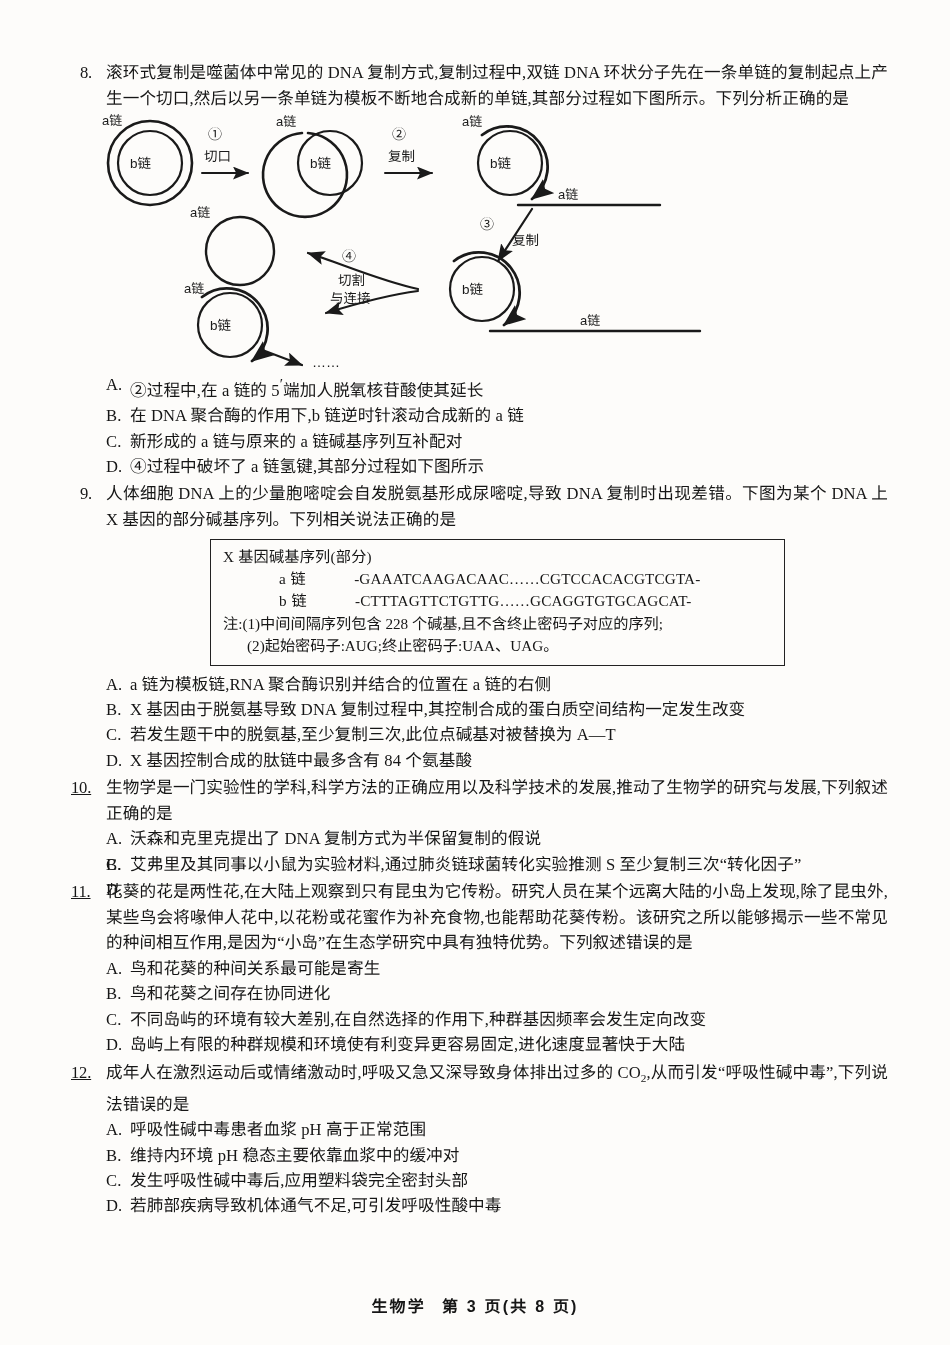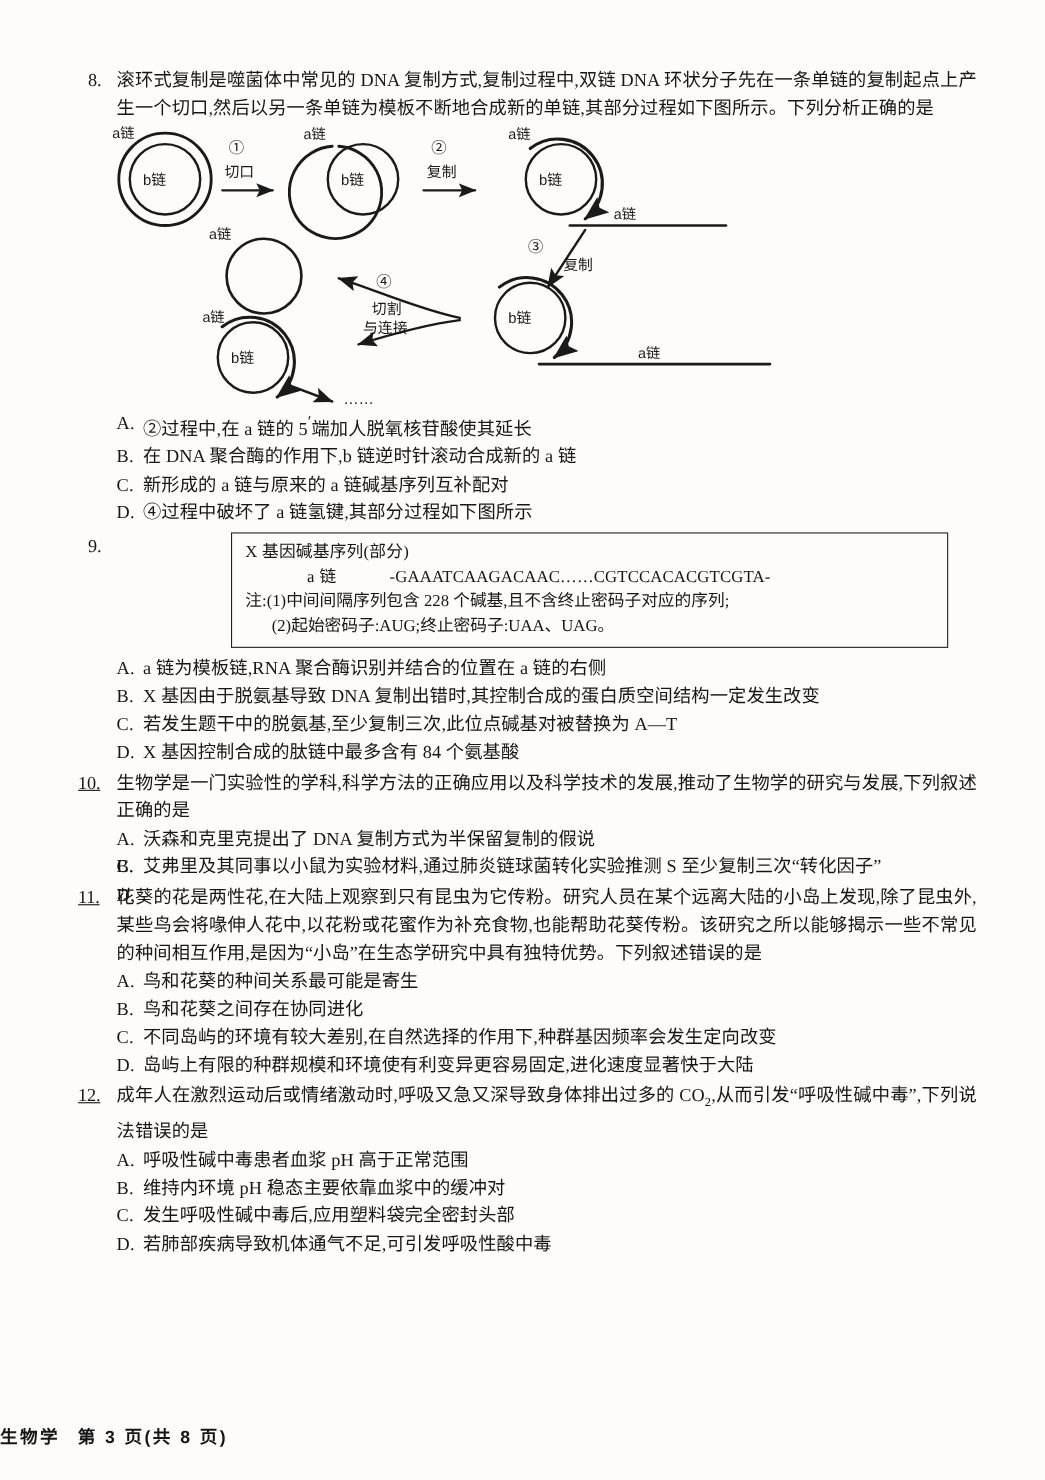--- a/index.html
+++ b/index.html
@@ -59,21 +59,21 @@
     position:relative;
     width:100%;height:255px;
     margin:2px 0 4px 0;
   }
   .figure svg{position:absolute;left:0;top:0;}
 
   
   .seqbox{
     border:1.6px solid #222;
     margin:6px 0 6px 130px;
-    width:652px;
+    width:575px;
     box-sizing:border-box;
     padding:6px 10px 7px 12px;
     font-size:15.2px;
     line-height:22.4px;
   }
   .seqbox .bt{ letter-spacing:.2px; }
   .seqbox .chain{
     padding-left:56px;
     white-space:nowrap;
     letter-spacing:.1px;
@@ -85,21 +85,21 @@
     margin-left:44px;
   }
   .seqbox .note1{ letter-spacing:0px; }
   .seqbox .note2{ padding-left:24px; }
 
   
   .footer{
     position:absolute;
     left:0;right:0;
     bottom:28px;
-    text-align:left;
+    text-align:center;
     font-size:16px;
     font-weight:bold;
     letter-spacing:2.2px;
     font-family:"Liberation Sans","DejaVu Sans",sans-serif;
   }
   .footer .fsp{ display:inline-block;width:16px; }
 </style>
 </head>
 <body>
 
@@ -177,33 +177,34 @@
     <div class="opts">
       <div class="opt"><span class="opt-k">A.</span><span>②过程中,在 a 链的 5<span class="prime">′</span>端加人脱氧核苷酸使其延长</span></div>
       <div class="opt"><span class="opt-k">B.</span><span>在 DNA 聚合酶的作用下,b 链逆时针滚动合成新的 a 链</span></div>
       <div class="opt"><span class="opt-k">C.</span><span>新形成的 a 链与原来的 a 链碱基序列互补配对</span></div>
       <div class="opt"><span class="opt-k">D.</span><span>④过程中破坏了 a 链氢键,其部分过程如下图所示</span></div>
     </div>
   </div>
 
   <div class="q">
     <div class="q-body">
-      <span class="q-num">9.</span>
+      <span class="q-num">9.</span><span>人体细胞 DNA 上的少量胞嘧啶会自发脱氨基形成尿嘧啶,导致 DNA 复制时出现差错。下图为某个 DNA 上 X 基因的部分碱基序列。下列相关说法正确的是</span>
     </div>
 
     <div class="seqbox">
       <div class="bt">X 基因碱基序列(部分)</div>
       <div class="chain"><span class="lbl">a 链</span> <span class="mono">-GAAATCAAGACAAC……CGTCCACACGTCGTA-</span></div>
+      <div class="chain"><span class="lbl">b 链</span> <span class="mono">-CTTTAGTTCTGTTG……GCAGGTGTGCAGCAT-</span></div>
       <div class="note1">注:(1)中间间隔序列包含 228 个碱基,且不含终止密码子对应的序列;</div>
       <div class="note2">(2)起始密码子:AUG;终止密码子:UAA、UAG。</div>
     </div>
 
     <div class="opts">
       <div class="opt"><span class="opt-k">A.</span><span>a 链为模板链,RNA 聚合酶识别并结合的位置在 a 链的右侧</span></div>
-      <div class="opt"><span class="opt-k">B.</span><span>X 基因由于脱氨基导致 DNA 复制出错时,其控制合成的蛋白质空间结构一定发生改变</span></div>
+      <div class="opt"><span class="opt-k">B.</span><span>X 基因由于脱氨基导致 DNA 复制过程中,其控制合成的蛋白质空间结构一定发生改变</span></div>
       <div class="opt"><span class="opt-k">C.</span><span>若发生题干中的脱氨基,至少复制三次,此位点碱基对被替换为 A—T</span></div>
       <div class="opt"><span class="opt-k">D.</span><span>X 基因控制合成的肽链中最多含有 84 个氨基酸</span></div>
     </div>
   </div>
 
   <div class="q">
     <div class="q-body">
       <span class="q-num wide">10.</span><span>生物学是一门实验性的学科,科学方法的正确应用以及科学技术的发展,推动了生物学的研究与发展,下列叙述正确的是</span>
     </div>
     <div class="opts">

